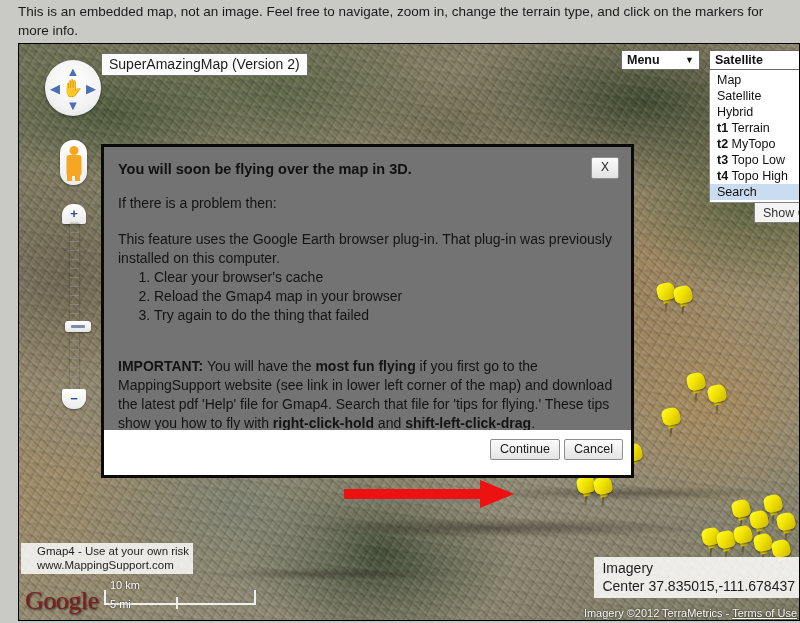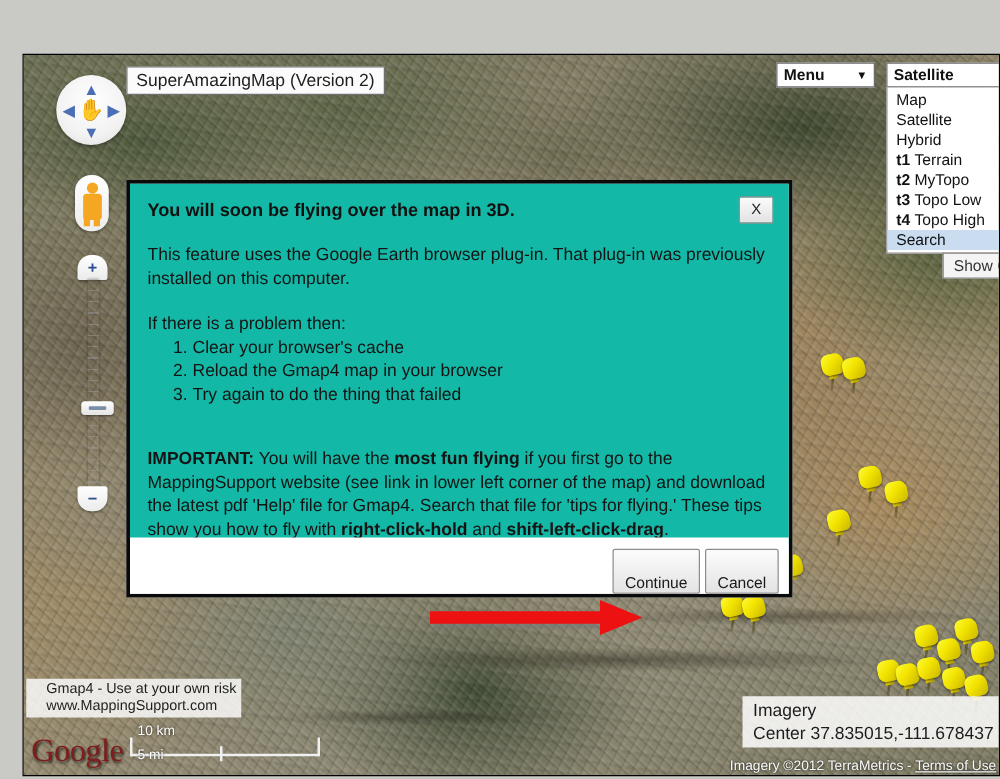--- a/index.html
+++ b/index.html
@@ -238,21 +238,21 @@
   
   #dialog {
     position: absolute; left: 82px; top: 100px;
     width: 533px; height: 334px;
     background: #ffffff;
     border: 3px solid #0a0a0a;
     box-sizing: border-box;
   }
   #dialog-body {
     position: absolute; left: 0; right: 0; top: 0; height: 289px;
-    background: #14b8a6;
+    background: #737373;
     box-sizing: border-box;
     padding: 12px 15px 0 14px;
   }
   #dialog-title {
     font-size: 14.5px; font-weight: bold; color: #111; margin: 2px 0 0 0;
   }
   #dialog-close {
     position: absolute; right: 12px; top: 10px;
     width: 26px; height: 20px;
     background: linear-gradient(to bottom,#fbfbfb,#e2e2e2);
@@ -266,21 +266,21 @@
   #dlg-important { margin-top: 32px; }
   #dialog-footer {
     position: absolute; left: 0; right: 0; bottom: 0; height: 45px;
     background: #ffffff;
   }
   .dlg-btn {
     position: absolute; top: 9px; height: 21px;
     background: linear-gradient(to bottom,#fcfcfc,#e3e3e3);
     border: 1px solid #8d8d8d; border-radius: 2px;
     font-size: 12.5px; color: #1a1a1a; line-height: 19px;
-    padding: 17px 9px; box-sizing: border-box;
+    padding: 0 9px; box-sizing: border-box;
   }
   #btn-continue { right: 71px; }
   #btn-cancel   { right: 8px; }
 
   
   #red-arrow { position: absolute; left: 325px; top: 436px; width: 175px; height: 28px; }
   #red-arrow .shaft {
     position: absolute; left: 0; top: 9px; width: 140px; height: 10px;
     background: #ee1111;
   }
@@ -292,20 +292,21 @@
   #red-arrow .shadow {
     position: absolute; left: 3px; top: 14px; width: 140px; height: 9px;
     background: rgba(120,120,120,.45);
   }
 </style>
 </head>
 <body>
 
 <div id="page">
 
+  <div id="intro">This is an embedded map, not an image. Feel free to navigate, zoom in, change the terrain type, and click on the markers for more info.</div>
 
   <div id="map-frame">
     <div id="map-canvas">
       <div class="terrain-base"></div>
       <div class="terrain-noise"></div>
       <div class="terrain-canyon"></div>
 
       <div id="markers-layer">
           <div class="pin" style="left: 637px; top: 239px;">
             <span class="needle"></span>
@@ -458,22 +459,22 @@
         <div>Center 37.835015,-111.678437</div>
       </div>
       <div id="imagery-credit">
         <span>Imagery ©2012 TerraMetrics - </span><span class="terms">Terms of Use</span>
       </div>
 
       <div id="dialog">
         <div id="dialog-body">
           <div id="dialog-title">You will soon be flying over the map in 3D.</div>
           <div id="dialog-close">X</div>
+          <p class="dlg-p" id="dlg-list-intro">If there is a problem then:</p>
           <p class="dlg-p">This feature uses the Google Earth browser plug-in. That plug-in was previously installed on this computer.</p>
-          <p class="dlg-p" id="dlg-list-intro">If there is a problem then:</p>
           <ol id="dlg-list">
               <li>Clear your browser's cache</li>
               <li>Reload the Gmap4 map in your browser</li>
               <li>Try again to do the thing that failed</li>
             </ol>
           <p class="dlg-p" id="dlg-important">
             <b>IMPORTANT:</b><span> You will have the </span><b>most fun flying</b><span> if you first go to the MappingSupport website (see link in lower left corner of the map) and download the latest pdf 'Help' file for Gmap4. Search that file for 'tips for flying.' These tips show you how to fly with </span><b>right-click-hold</b><span> and </span><b>shift-left-click-drag</b><span>.</span>
           </p>
         </div>
         <div id="dialog-footer">

